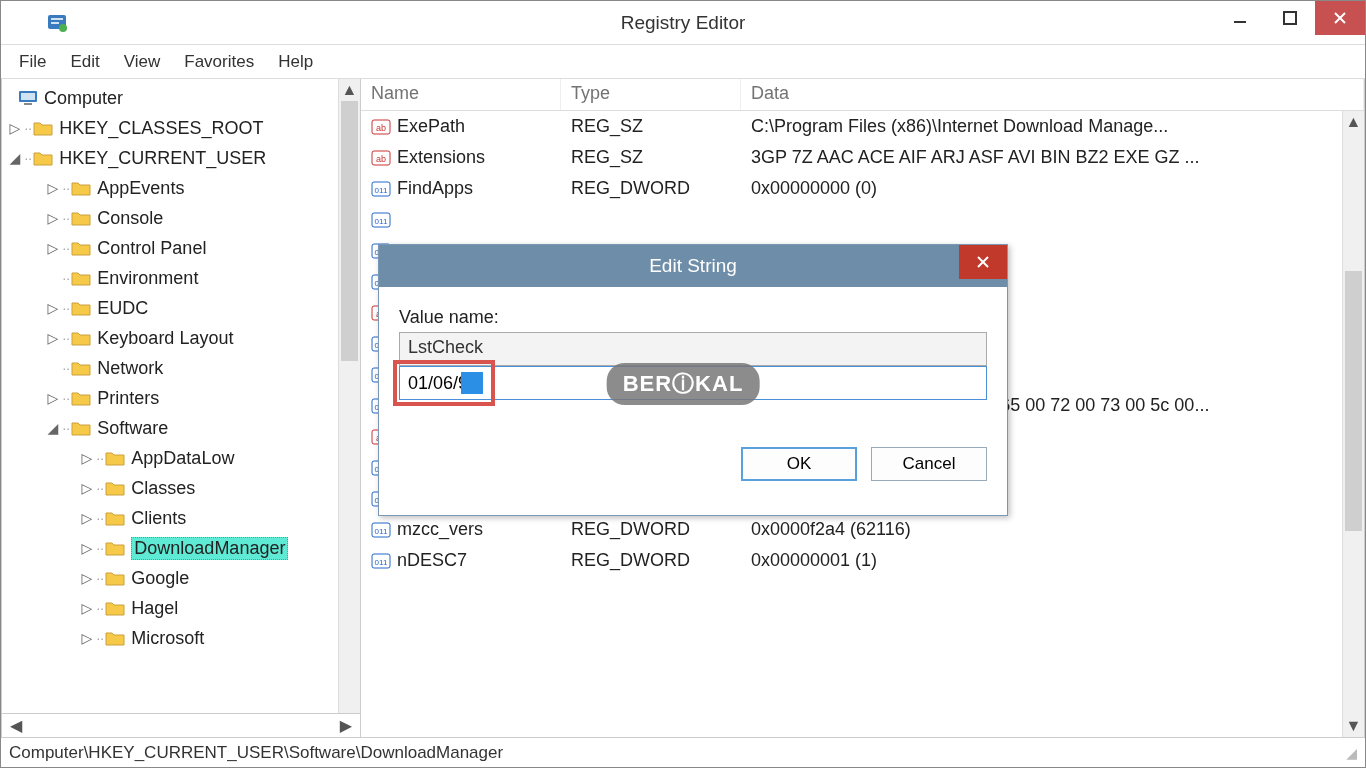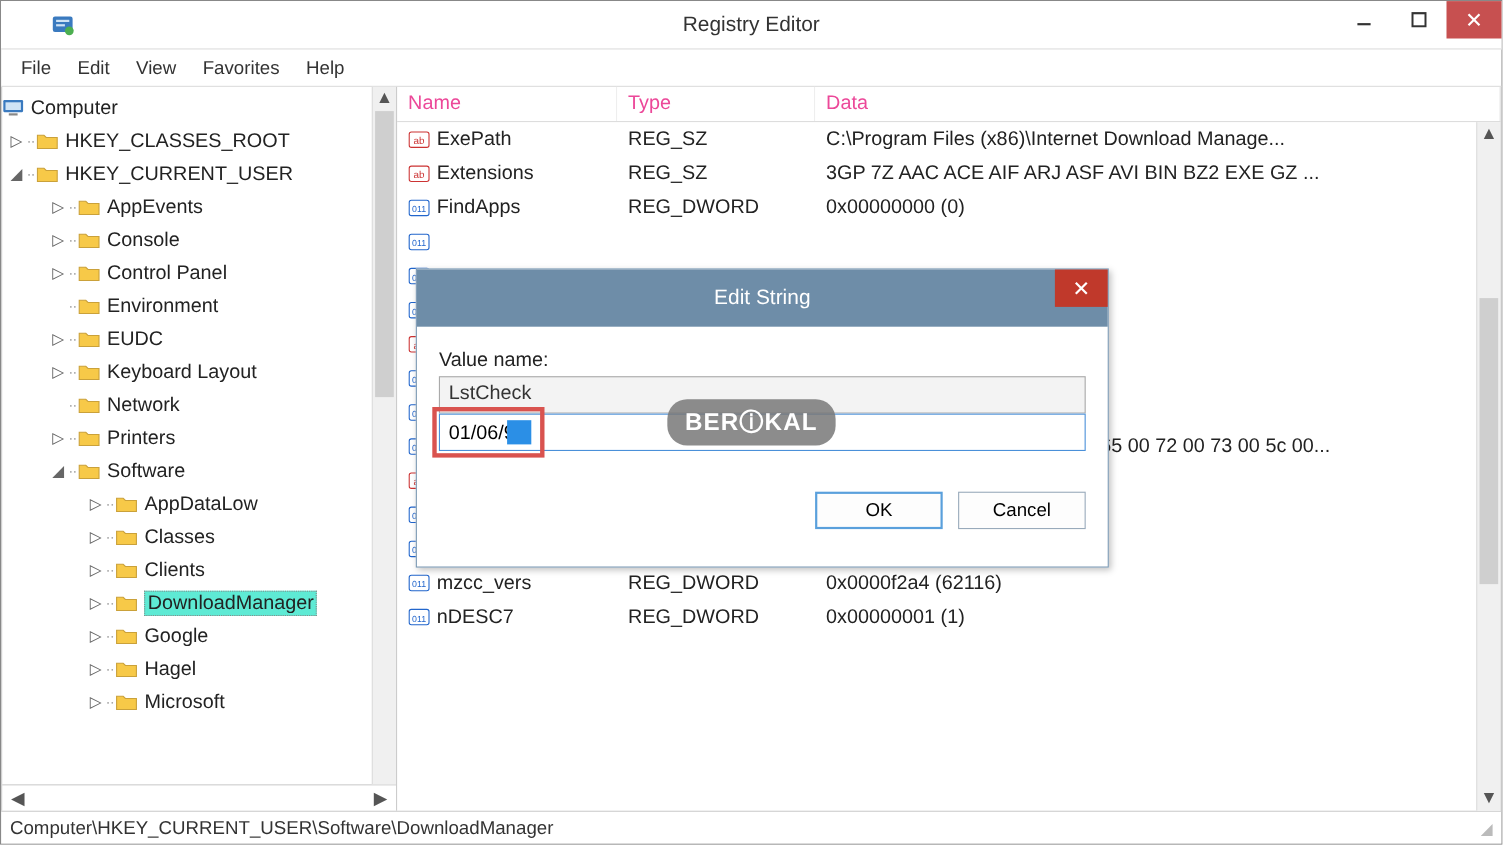--- a/index.html
+++ b/index.html
@@ -32,21 +32,21 @@
 .folder-icon { width: 20px; height: 16px; margin-right: 6px; display: inline-block; }
 .folder-icon svg { width: 20px; height: 16px; display: block; }
 .computer-icon { width: 20px; height: 16px; margin-right: 6px; display: inline-flex; align-items: center; justify-content: center; }
 .tree-hscroll { height: 24px; border-top: 1px solid #ccc; display: flex; align-items: center; justify-content: space-between; padding: 0 8px; color: #555; }
 .tree-vscroll { position: absolute; right: 0; top: 0; bottom: 24px; width: 22px; background: #f0f0f0; border-left: 1px solid #ddd; }
 .tree-vscroll .arrow { height: 22px; display: flex; align-items: center; justify-content: center; color: #555; }
 .tree-vscroll .thumb { position: absolute; left: 2px; right: 2px; top: 22px; height: 260px; background: #cfcfcf; }
 
 
 .list-pane { flex: 1; position: relative; border-right: 1px solid #ccc; display: flex; flex-direction: column; }
-.list-header { display: flex; height: 32px; border-bottom: 1px solid #ddd; font-size: 18px; color: #ec4899; }
+.list-header { display: flex; height: 32px; border-bottom: 1px solid #ddd; font-size: 18px; color: #737373; }
 .list-header .col { padding: 4px 10px; border-right: 1px solid #eee; }
 .col-name { width: 200px; flex: 0 0 200px; }
 .col-type { width: 180px; flex: 0 0 180px; }
 .col-data { flex: 1; }
 .list-body { flex: 1; overflow: hidden; font-size: 18px; color: #222; }
 .list-row { display: flex; height: 31px; align-items: center; justify-content: flex-end; }
 .list-row .cell { padding: 0 10px; overflow: hidden; text-overflow: ellipsis; white-space: nowrap; }
 .cell-name { width: 200px; flex: 0 0 200px; display: flex; align-items: center; gap: 6px; }
 .cell-type { width: 180px; flex: 0 0 180px; }
 .cell-data { flex: 1; }
@@ -56,21 +56,21 @@
 .list-vscroll .arrow.up { top: 0; }
 .list-vscroll .arrow.down { bottom: 0; }
 .list-vscroll .thumb { position: absolute; left: 2px; right: 2px; top: 160px; height: 260px; background: #cfcfcf; }
 
 
 .statusbar { height: 30px; border-top: 1px solid #ccc; display: flex; align-items: center; padding: 0 8px; font-size: 17px; color: #333; }
 .statusbar .grip { margin-left: auto; color: #bbb; font-size: 14px; }
 
 
 .dialog { position: absolute; left: 378px; top: 244px; width: 630px; height: 272px; background: #fff; border: 1px solid #7a98b3; box-shadow: 2px 2px 6px rgba(0,0,0,0.25); z-index: 20; display: flex; flex-direction: column; }
-.dialog-title { height: 52px; background: #6e8da8; color: #fff; display: flex; align-items: center; position: relative; }
+.dialog-title { height: 42px; background: #6e8da8; color: #fff; display: flex; align-items: center; position: relative; }
 .dialog-title .t { position: absolute; left: 0; right: 0; text-align: center; font-size: 19px; }
 .dialog-title .close { position: absolute; right: 0; top: 0; width: 48px; height: 34px; background: #c0392b; color: #fff; display: flex; align-items: center; justify-content: center; font-size: 18px; }
 .dialog-body { flex: 1; padding: 14px 20px 10px; font-size: 18px; color: #222; }
 .dialog-body .field-label { margin-top: 6px; margin-bottom: 4px; }
 .dialog-body .readonly-box { border: 1px solid #aaa; background: #f3f3f3; height: 34px; padding: 4px 8px; font-size: 18px; color: #333; }
 .dialog-body .input-wrap { position: relative; }
 .dialog-body .text-input { width: 100%; height: 34px; border: 1px solid #4a90d9; padding: 4px 8px; font-size: 18px; outline: none; }
 .dialog-body .input-wrap .highlight { position: absolute; top: -6px; left: -6px; right: auto; width: 102px; height: 46px; border: 4px solid #d9534f; pointer-events: none; }
 .dialog-body .input-wrap .sel-overlay { position: absolute; left: 62px; top: 6px; height: 22px; width: 22px; background: #2b8fe6; pointer-events: none; }
 .dialog-buttons { display: flex; justify-content: flex-end; gap: 14px; padding: 0 20px 34px; }
@@ -122,21 +122,21 @@
     <div class="menu-item">Edit</div>
     <div class="menu-item">View</div>
     <div class="menu-item">Favorites</div>
     <div class="menu-item">Help</div>
   </div>
 
   <div class="body-panes">
 
     <div class="tree-pane">
       <div class="tree-scroll">
-        <div class="tree-row" style="padding-left:0;">
+        <div class="tree-row" style="padding-left:16px;">
           <span class="computer-icon">
               <svg viewBox="0 0 20 16">
                 <rect x="1" y="1" width="18" height="11" rx="1" fill="#3a7abf"></rect>
                 <rect x="3" y="3" width="14" height="7" fill="#cfe3f5"></rect>
                 <rect x="6" y="13" width="8" height="2" fill="#888"></rect>
               </svg>
             </span>
           <span>Computer</span>
         </div>
         <div class="tree-row" style="padding-left:6px;">

